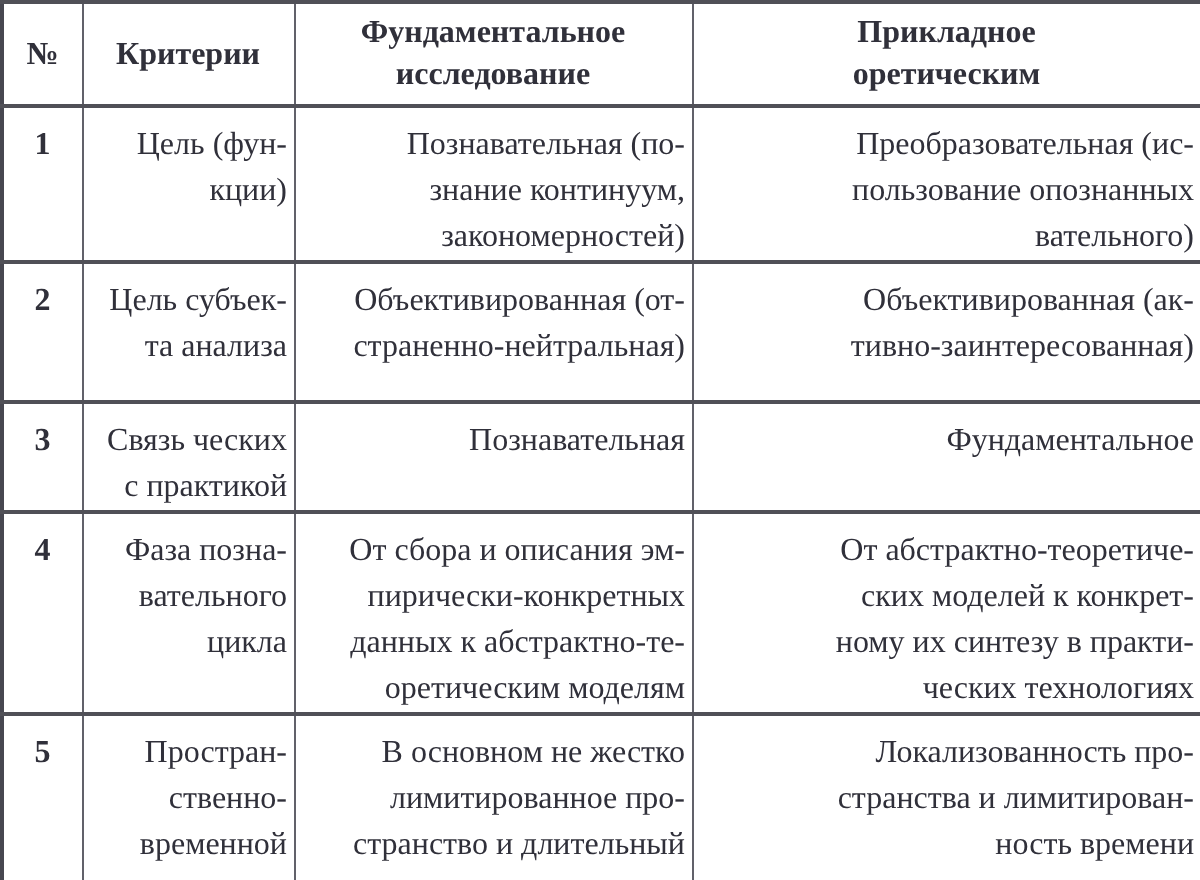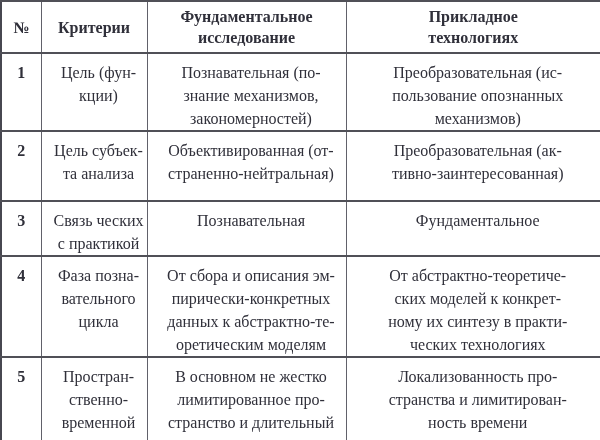--- a/index.html
+++ b/index.html
@@ -41,21 +41,21 @@
     white-space: pre;
     border-bottom: 2.4px solid #46464c;
     padding: 0;
   }
   tbody td {
     vertical-align: top;
     font-size: 16px;
     line-height: 23px;
     white-space: pre;
     padding: 7px 3px 0 12px;
-    text-align: center;
+    text-align: right;
   }
   tbody td.num {
     text-align: center;
     padding: 7px 0 0 0;
     font-weight: bold;
   }
   thead tr        { height: 52px; }
   tbody tr:nth-child(1) { height: 75px; }
   tbody tr:nth-child(2) { height: 70px; }
   tbody tr:nth-child(3) { height: 55px; }
@@ -73,42 +73,42 @@
       <col style="width:199px">
       <col style="width:255px">
     </colgroup>
     <thead>
       <tr>
         <th>№</th>
         <th>Критерии</th>
         <th>Фундаментальное
 исследование</th>
         <th>Прикладное
-технологиях</th>
+оретическим</th>
       </tr>
     </thead>
     <tbody>
       <tr>
         <td class="num">1</td>
         <td>Цель (фун-
 кции)</td>
         <td>Познавательная (по-
-знание механизмов,
+знание континуум,
 закономерностей)</td>
         <td>Преобразовательная (ис-
 пользование опознанных
-механизмов)</td>
+вательного)</td>
       </tr>
       <tr>
         <td class="num">2</td>
         <td>Цель субъек-
 та анализа</td>
         <td>Объективированная (от-
 страненно-нейтральная)</td>
-        <td>Преобразовательная (ак-
+        <td>Объективированная (ак-
 тивно-заинтересованная)</td>
       </tr>
       <tr>
         <td class="num">3</td>
         <td>Связь ческих
 с практикой</td>
         <td>Познавательная</td>
         <td>Фундаментальное</td>
       </tr>
       <tr>

